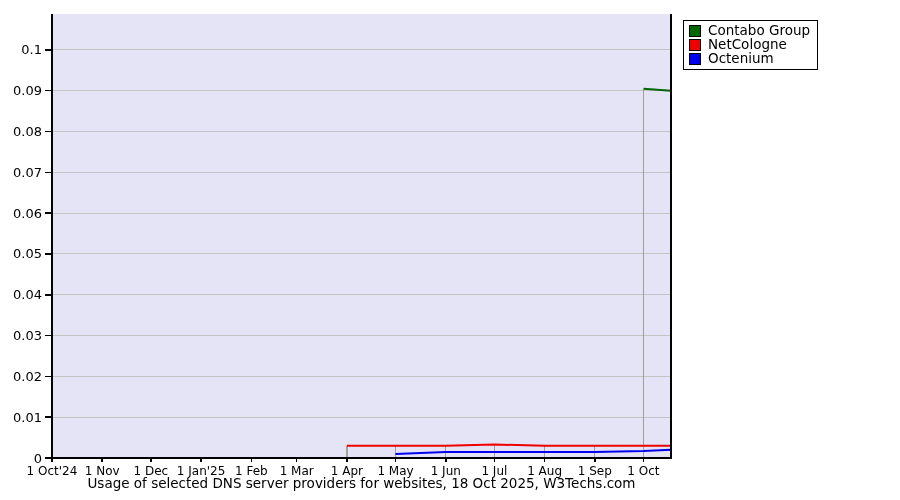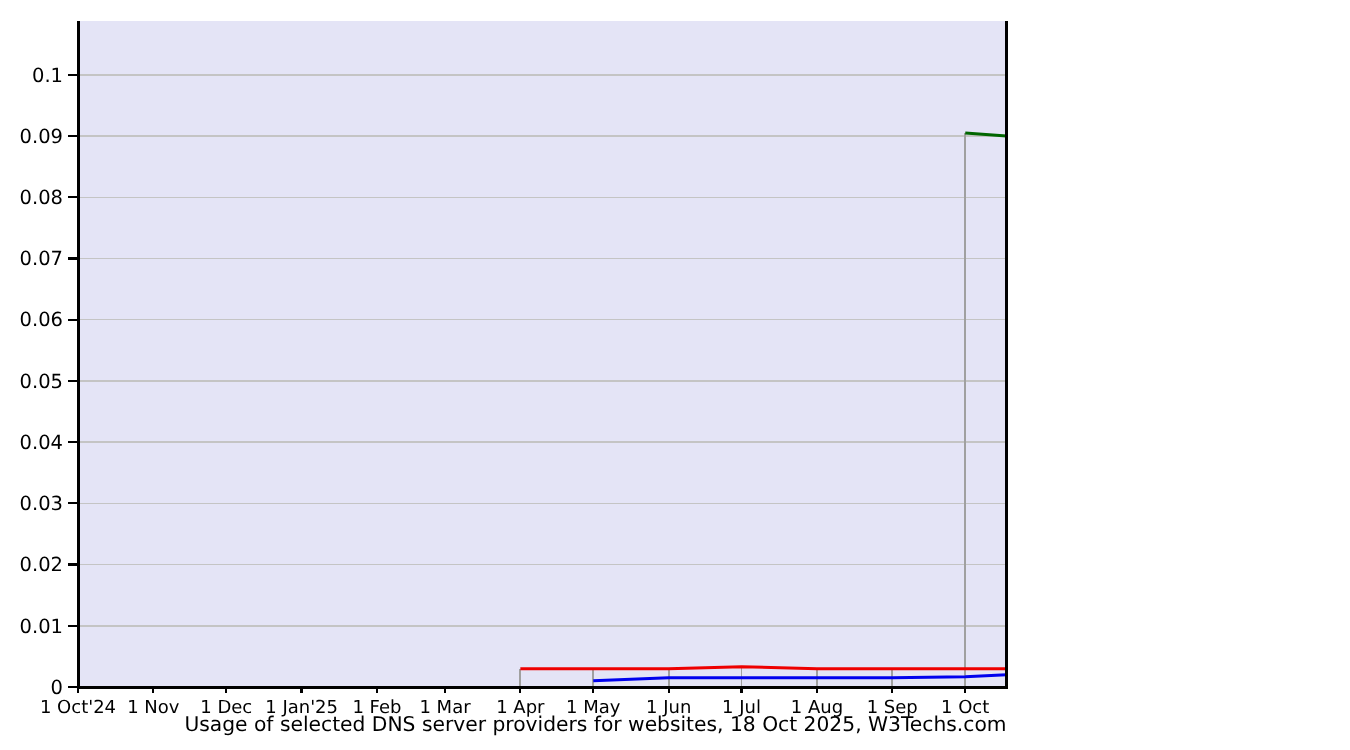--- a/index.html
+++ b/index.html
@@ -19,21 +19,21 @@
     padding:3px 7px 4px 5px;
     display:flex;flex-direction:column;gap:1px;
     box-sizing:border-box;
   }
   .lrow{display:flex;align-items:center;height:13px;}
   .swatch{width:10px;height:10px;border:1px solid #000;margin-right:7px;flex:none;box-sizing:content-box;}
   .llabel{font-size:13.5px;line-height:13px;color:#000;white-space:nowrap;}
   .chart-title{
     position:absolute;
     left:52px;top:475px;width:619px;
-    text-align:right;
+    text-align:center;
     font-size:13.5px;color:#000;
     white-space:nowrap;
   }
 </style>
 </head>
 <body>
 
 <div class="stage">
   <svg id="plot" width="900" height="500">
       <rect x="52" y="14" width="619" height="444" fill="#e4e4f6"></rect>
@@ -102,14 +102,28 @@
       <text x="445.76178010471205" y="475" text-anchor="middle" font-size="12px" fill="#000000">1 Jun</text>
       <line x1="494.3743455497382" x2="494.3743455497382" y1="458" y2="462" stroke="#000000" stroke-width="1.5" shape-rendering="crispEdges"></line>
       <text x="494.3743455497382" y="475" text-anchor="middle" font-size="12px" fill="#000000">1 Jul</text>
       <line x1="544.6073298429319" x2="544.6073298429319" y1="458" y2="462" stroke="#000000" stroke-width="1.5" shape-rendering="crispEdges"></line>
       <text x="544.6073298429319" y="475" text-anchor="middle" font-size="12px" fill="#000000">1 Aug</text>
       <line x1="594.8403141361257" x2="594.8403141361257" y1="458" y2="462" stroke="#000000" stroke-width="1.5" shape-rendering="crispEdges"></line>
       <text x="594.8403141361257" y="475" text-anchor="middle" font-size="12px" fill="#000000">1 Sep</text>
       <line x1="643.4528795811518" x2="643.4528795811518" y1="458" y2="462" stroke="#000000" stroke-width="1.5" shape-rendering="crispEdges"></line>
       <text x="643.4528795811518" y="475" text-anchor="middle" font-size="12px" fill="#000000">1 Oct</text>
     </svg>
+  <div class="legend" id="legend" style="background: rgb(255, 255, 255); border-color: rgb(0, 0, 0);">
+      <div class="lrow">
+        <span class="swatch" style="background: rgb(0, 102, 0);"></span>
+        <span class="llabel">Contabo Group</span>
+      </div>
+      <div class="lrow">
+        <span class="swatch" style="background: rgb(238, 0, 0);"></span>
+        <span class="llabel">NetCologne</span>
+      </div>
+      <div class="lrow">
+        <span class="swatch" style="background: rgb(0, 0, 238);"></span>
+        <span class="llabel">Octenium</span>
+      </div>
+    </div>
   <div class="chart-title">Usage of selected DNS server providers for websites, 18 Oct 2025, W3Techs.com</div>
 </div>
 
 </body></html>

